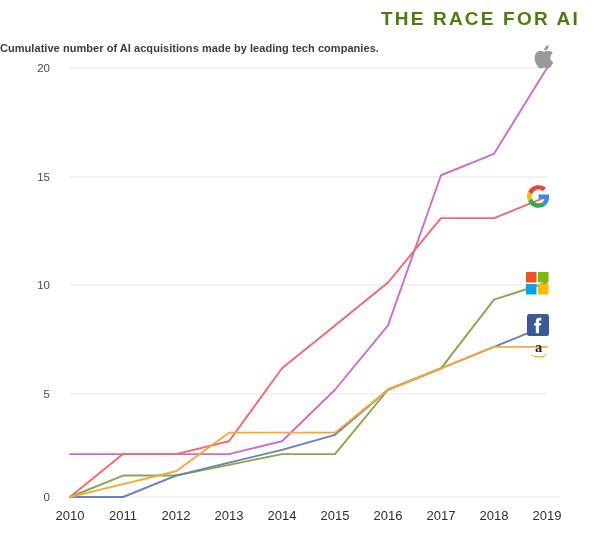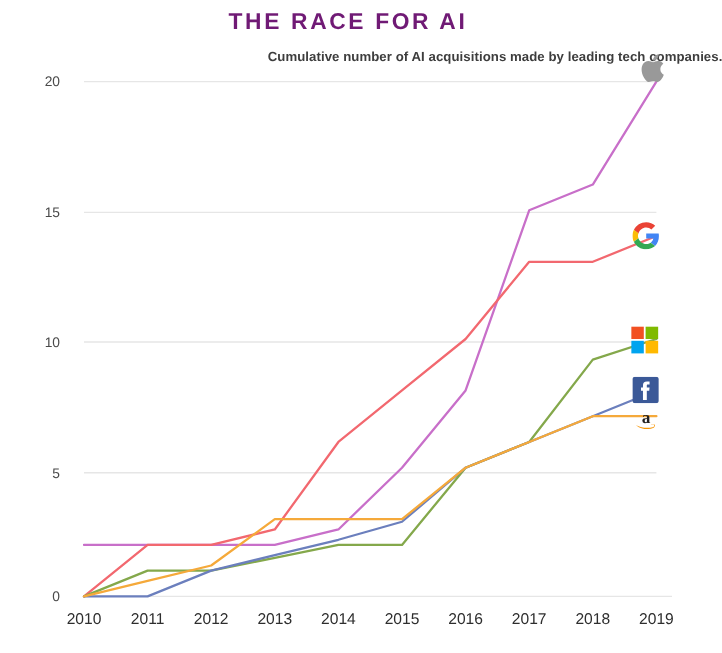--- a/index.html
+++ b/index.html
@@ -18,33 +18,33 @@
   #chart-root {
     position: relative;
     width: 602px;
     height: 544px;
   }
   .chart-title {
     position: absolute;
     top: 8px;
     left: 0;
     width: 580px;
-    text-align: center;
+    text-align: right;
     font-size: 19px;
     font-weight: bold;
     letter-spacing: 2.2px;
-    color: #701a75;
+    color: #4d7c0f;
     font-family: "Liberation Sans", sans-serif;
   }
   .chart-subtitle {
     position: absolute;
     top: 42px;
     left: 0;
     width: 602px;
-    text-align: right;
+    text-align: left;
     font-size: 11px;
     font-weight: 600;
     color: #3d3d3d;
     letter-spacing: 0.05px;
   }
   svg.plot {
     position: absolute;
     top: 0;
     left: 0;
   }

